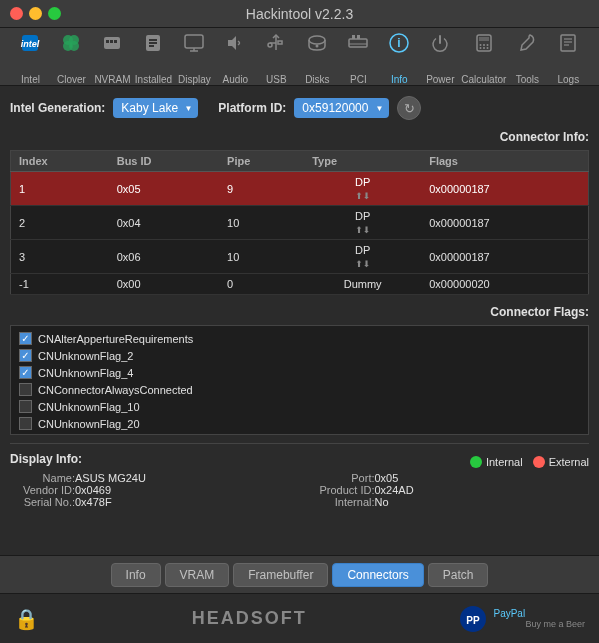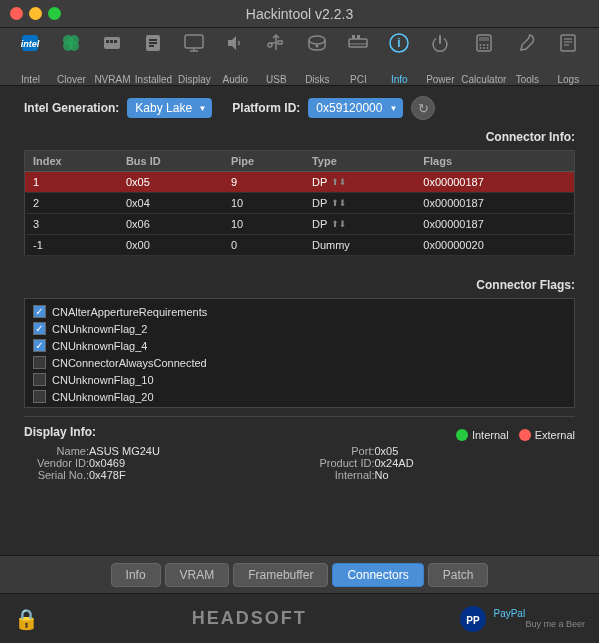--- a/index.html
+++ b/index.html
@@ -69,21 +69,21 @@
       font-size: 18px;
     }
     .tool-label {
       font-size: 10px;
       color: #b0b0b0;
     }
     .tool-item.active .tool-label { color: #5ac8fa; }
     .tool-item.active .tool-icon { color: #5ac8fa; }
     .main-content {
       background: #2b2b2b;
-      padding: 10px 24px;
+      padding: 10px 10px;
       height: calc(643px - 28px - 58px - 50px - 38px);
       overflow: hidden;
     }
     .top-controls {
       display: flex;
       align-items: center;
       gap: 20px;
       margin-bottom: 10px;
     }
     .control-group {
@@ -141,21 +141,21 @@
       font-weight: 700;
       color: #e0e0e0;
       margin-bottom: 6px;
       text-align: right;
     }
     .connector-table {
       width: 100%;
       border-collapse: collapse;
       background: #1e1e1e;
       border: 1px solid #444;
-      margin-bottom: 22px;
+      margin-bottom: 10px;
     }
     .connector-table th {
       background: #3a3a3a;
       color: #b0b0b0;
       padding: 4px 8px;
       text-align: left;
       font-weight: 600;
       border-bottom: 1px solid #555;
       font-size: 11px;
     }
@@ -166,20 +166,21 @@
       color: #e0e0e0;
     }
     .connector-table tr.selected td {
       background: #8b2020;
       color: white;
     }
     .type-cell {
       display: flex;
       align-items: center;
       gap: 4px;
+      flex-direction: column;
     }
     .spinner-arrows {
       font-size: 9px;
       color: #888;
       cursor: pointer;
       line-height: 1;
     }
     .flags-section {
       margin-bottom: 8px;
     }

